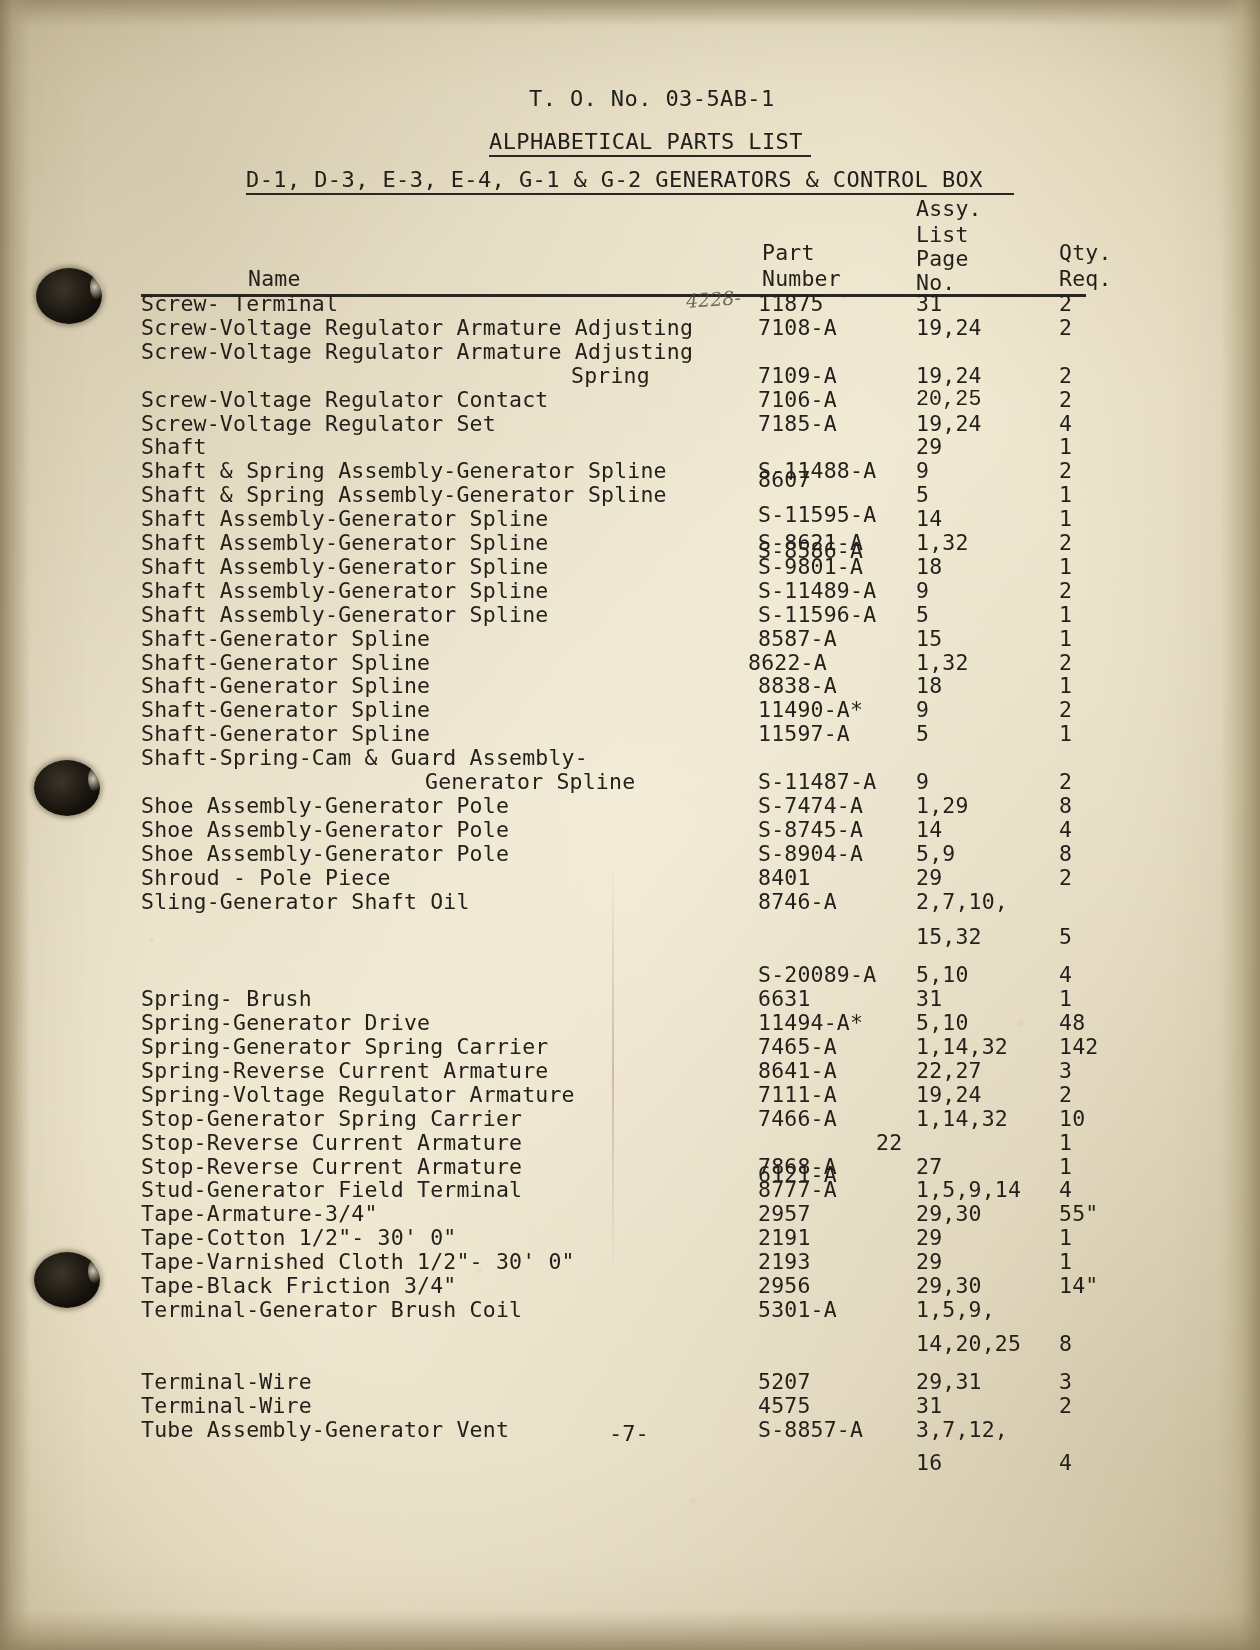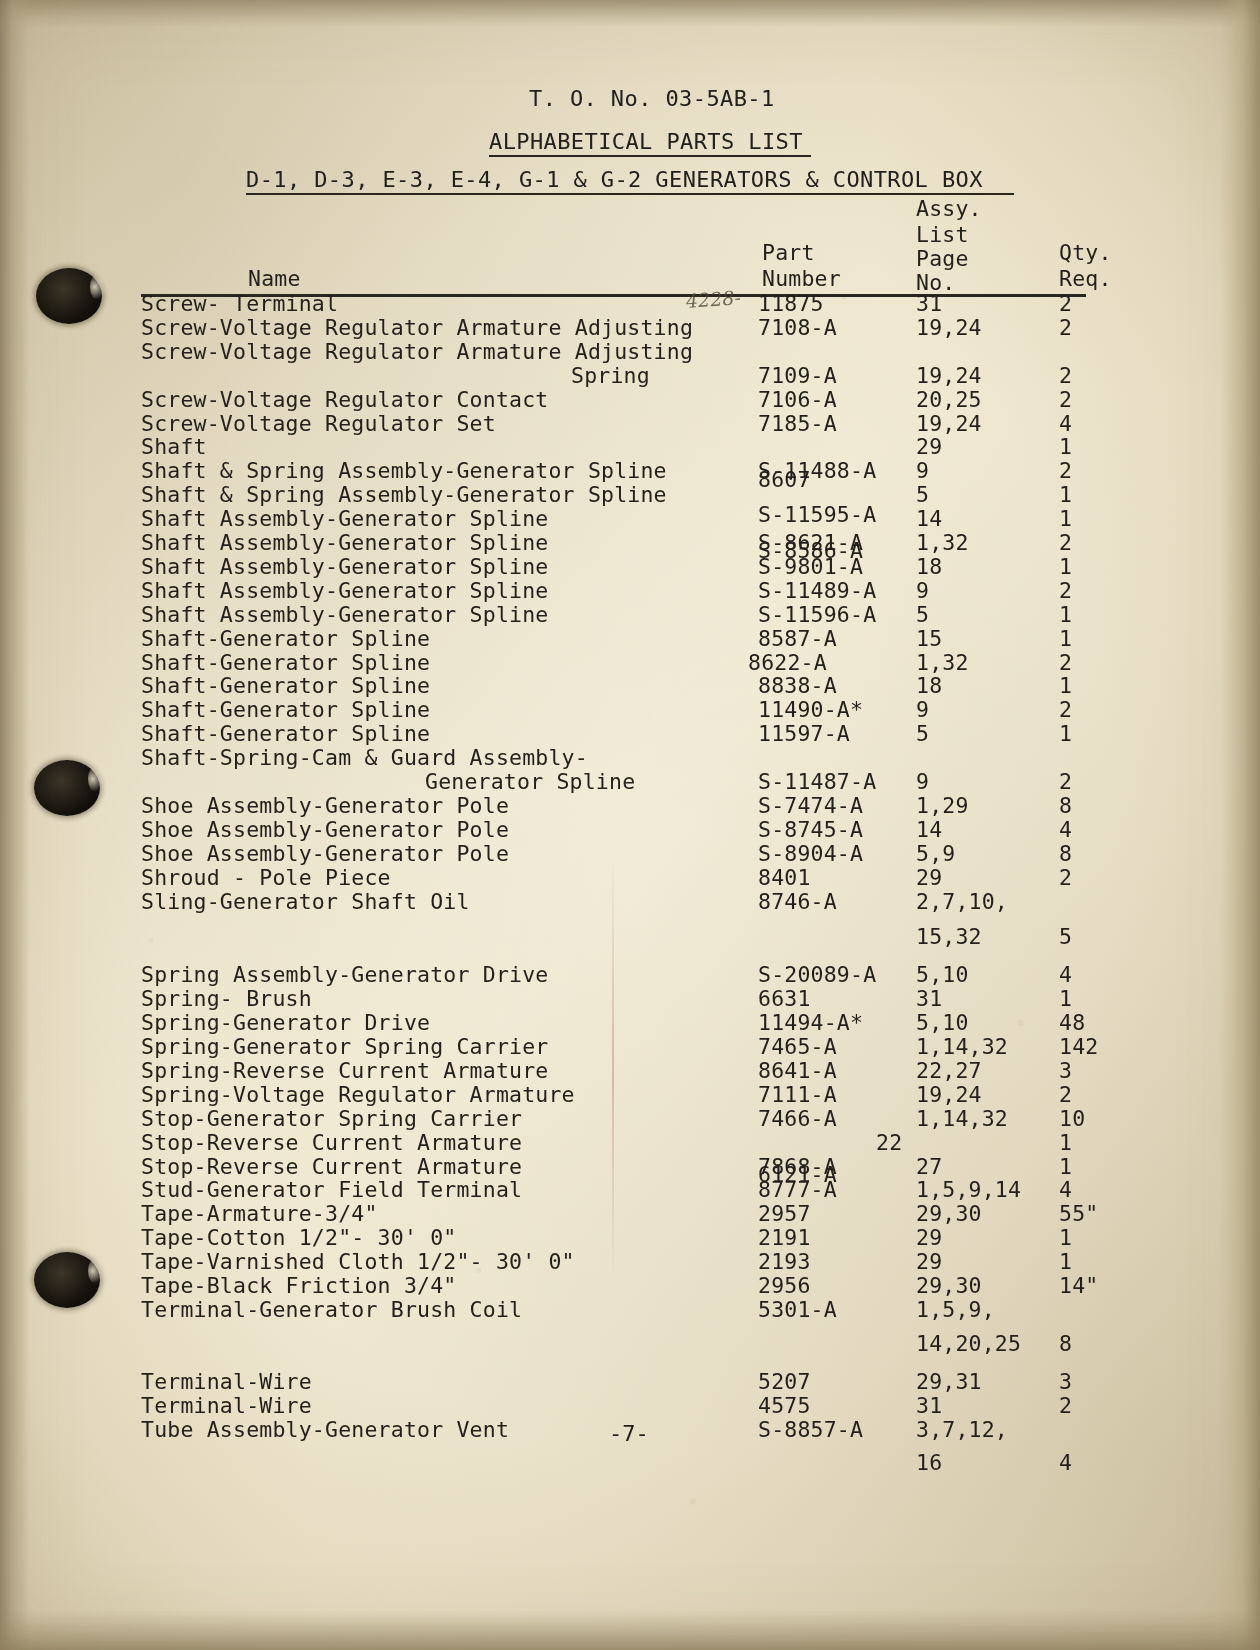--- a/index.html
+++ b/index.html
@@ -145,21 +145,21 @@
       <div class="cell" style="top: 314.9px; left: 758px;">7108-A</div>
       <div class="cell" style="top: 314.9px; left: 916px;">19,24</div>
       <div class="cell" style="top: 314.9px; left: 1059px;">2</div>
       <div class="cell" style="top: 338.8px; left: 141px;">Screw-Voltage Regulator Armature Adjusting</div>
       <div class="cell" style="top: 362.7px; left: 571px;">Spring</div>
       <div class="cell" style="top: 362.7px; left: 758px;">7109-A</div>
       <div class="cell" style="top: 362.7px; left: 916px;">19,24</div>
       <div class="cell" style="top: 362.7px; left: 1059px;">2</div>
       <div class="cell" style="top: 386.6px; left: 141px;">Screw-Voltage Regulator Contact</div>
       <div class="cell" style="top: 386.6px; left: 758px;">7106-A</div>
-      <div class="cell" style="top: 386.6px; left: 916px;">20,25</div>
+      <div class="cell" style="top: 386.6px; left: 916px; font-family: Liberation Mono, monospace;">20,25</div>
       <div class="cell" style="top: 386.6px; left: 1059px;">2</div>
       <div class="cell" style="top: 410.5px; left: 141px;">Screw-Voltage Regulator Set</div>
       <div class="cell" style="top: 410.5px; left: 758px;">7185-A</div>
       <div class="cell" style="top: 410.5px; left: 916px;">19,24</div>
       <div class="cell" style="top: 410.5px; left: 1059px;">4</div>
       <div class="cell" style="top: 434.4px; left: 141px;">Shaft</div>
       <div class="cell" style="top: 434.4px; left: 758px; margin-top: 33px;">8607</div>
       <div class="cell" style="top: 434.4px; left: 916px;">29</div>
       <div class="cell" style="top: 434.4px; left: 1059px;">1</div>
       <div class="cell" style="top: 458.3px; left: 141px;">Shaft &amp; Spring Assembly-Generator Spline</div>
@@ -229,21 +229,20 @@
       <div class="cell" style="top: 840.7px; left: 1059px;">8</div>
       <div class="cell" style="top: 864.6px; left: 141px;">Shroud - Pole Piece</div>
       <div class="cell" style="top: 864.6px; left: 758px;">8401</div>
       <div class="cell" style="top: 864.6px; left: 916px;">29</div>
       <div class="cell" style="top: 864.6px; left: 1059px;">2</div>
       <div class="cell" style="top: 888.5px; left: 141px;">Sling-Generator Shaft Oil</div>
       <div class="cell" style="top: 888.5px; left: 758px;">8746-A</div>
       <div class="cell" style="top: 888.5px; left: 916px;">2,7,10,</div>
       <div class="cell" style="top: 924.4px; left: 916px;">15,32</div>
       <div class="cell" style="top: 924.4px; left: 1059px;">5</div>
-      <div class="cell" style="top: 962.3px; left: 141px;">Spring Assembly-Generator Drive</div>
       <div class="cell" style="top: 962.3px; left: 758px;">S-20089-A</div>
       <div class="cell" style="top: 962.3px; left: 916px;">5,10</div>
       <div class="cell" style="top: 962.3px; left: 1059px;">4</div>
       <div class="cell" style="top: 986.2px; left: 141px;">Spring- Brush</div>
       <div class="cell" style="top: 986.2px; left: 758px;">6631</div>
       <div class="cell" style="top: 986.2px; left: 916px;">31</div>
       <div class="cell" style="top: 986.2px; left: 1059px;">1</div>
       <div class="cell" style="top: 1010.1px; left: 141px;">Spring-Generator Drive</div>
       <div class="cell" style="top: 1010.1px; left: 758px;">11494-A*</div>
       <div class="cell" style="top: 1010.1px; left: 916px;">5,10</div>

